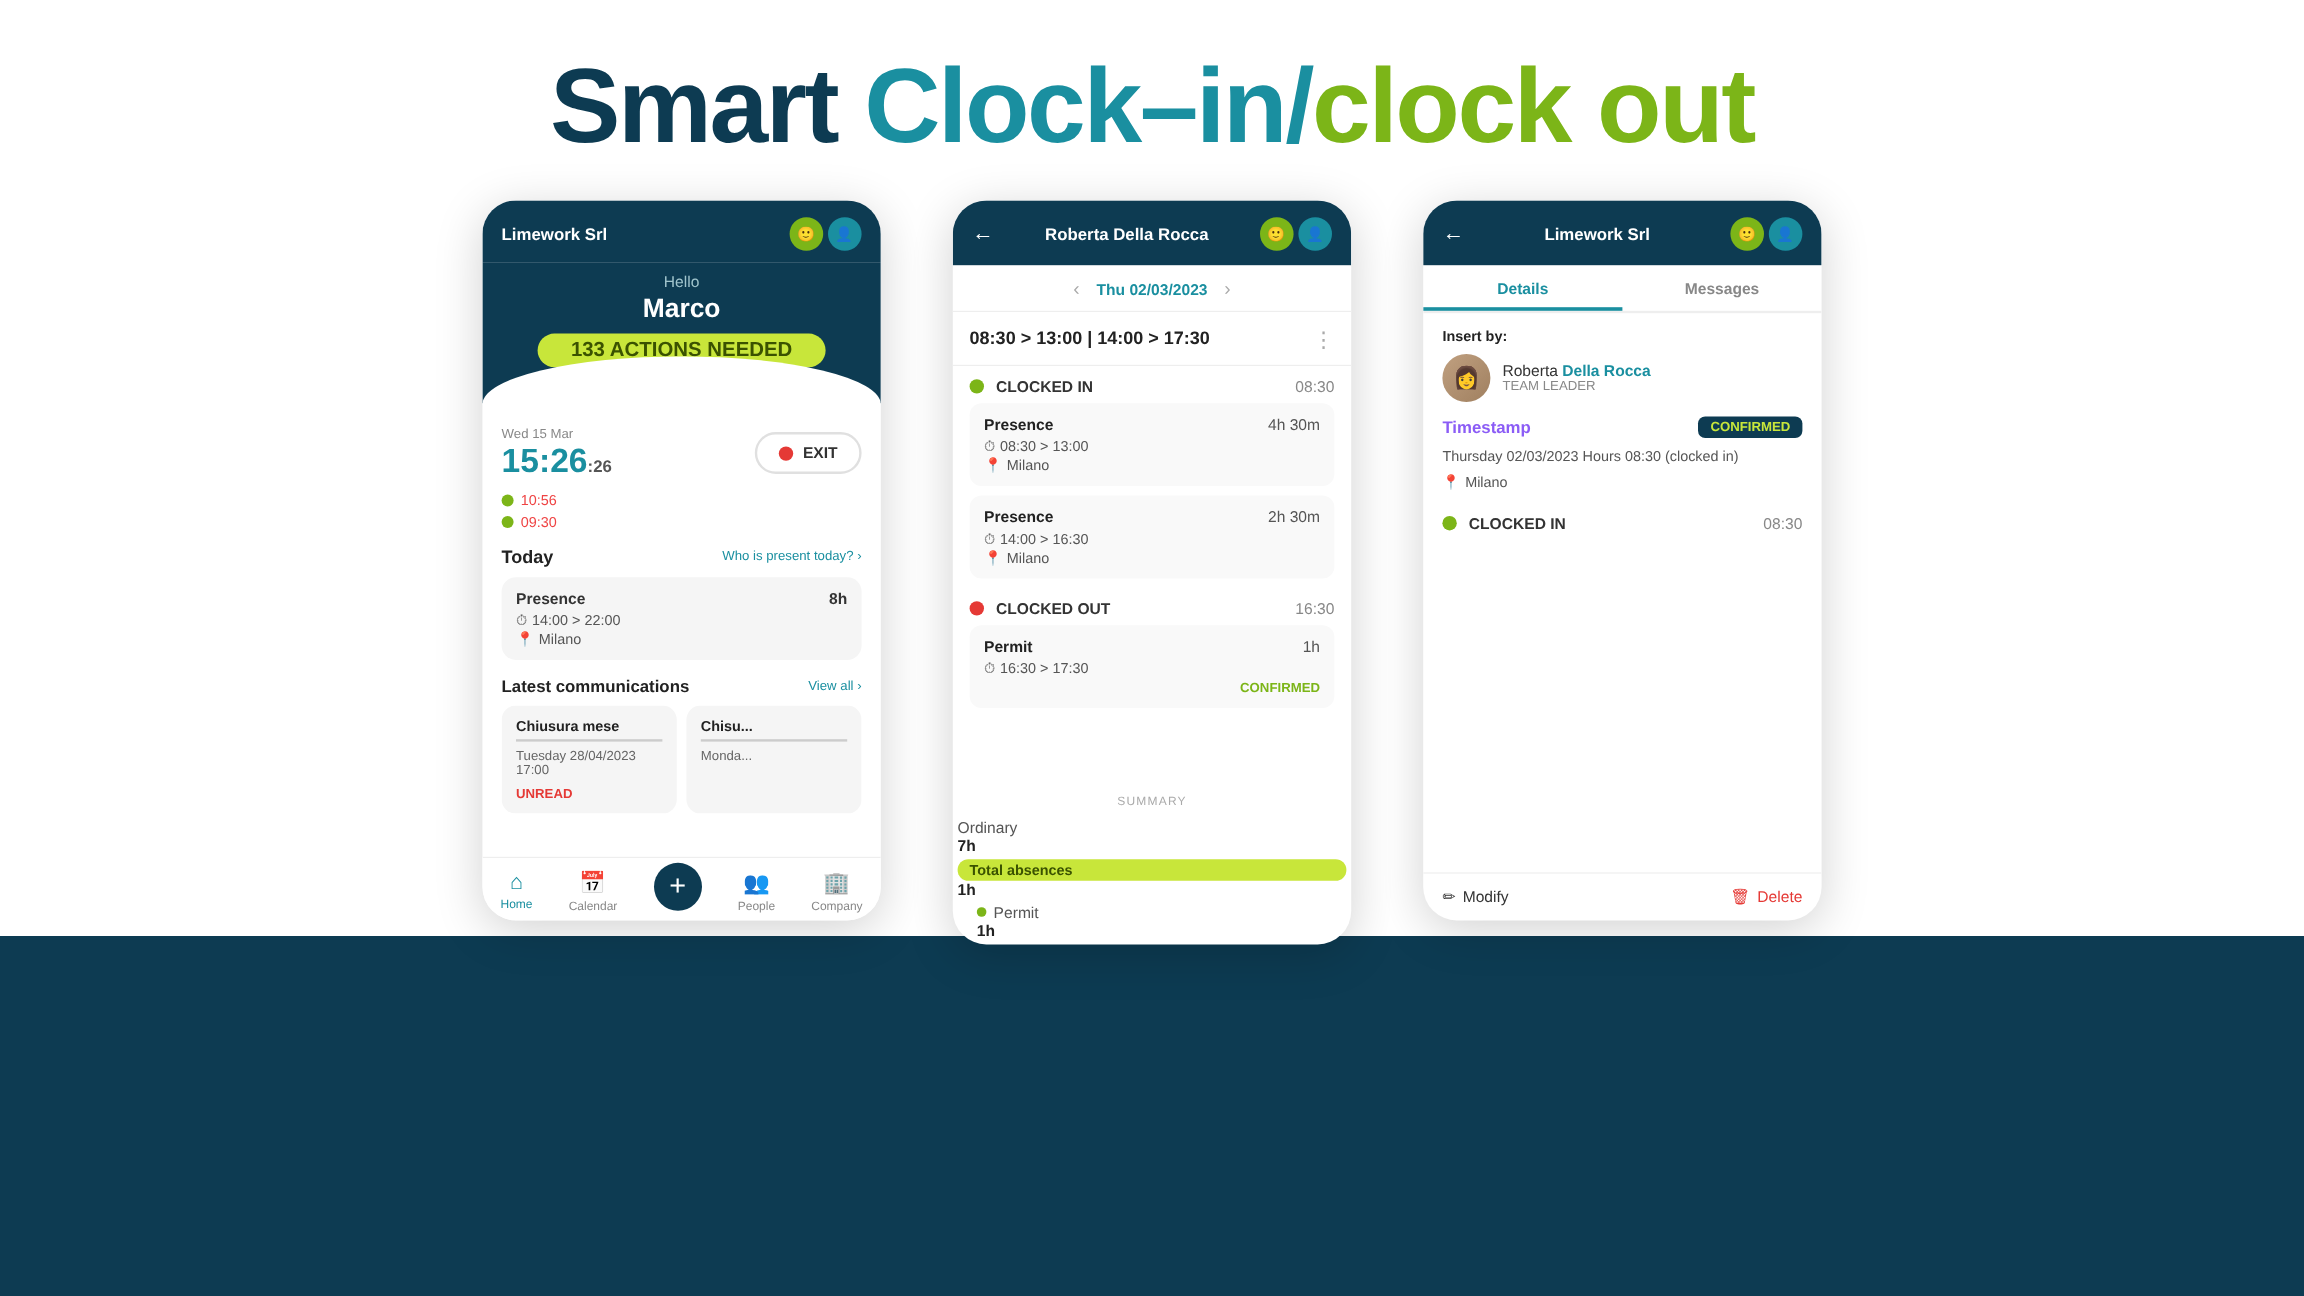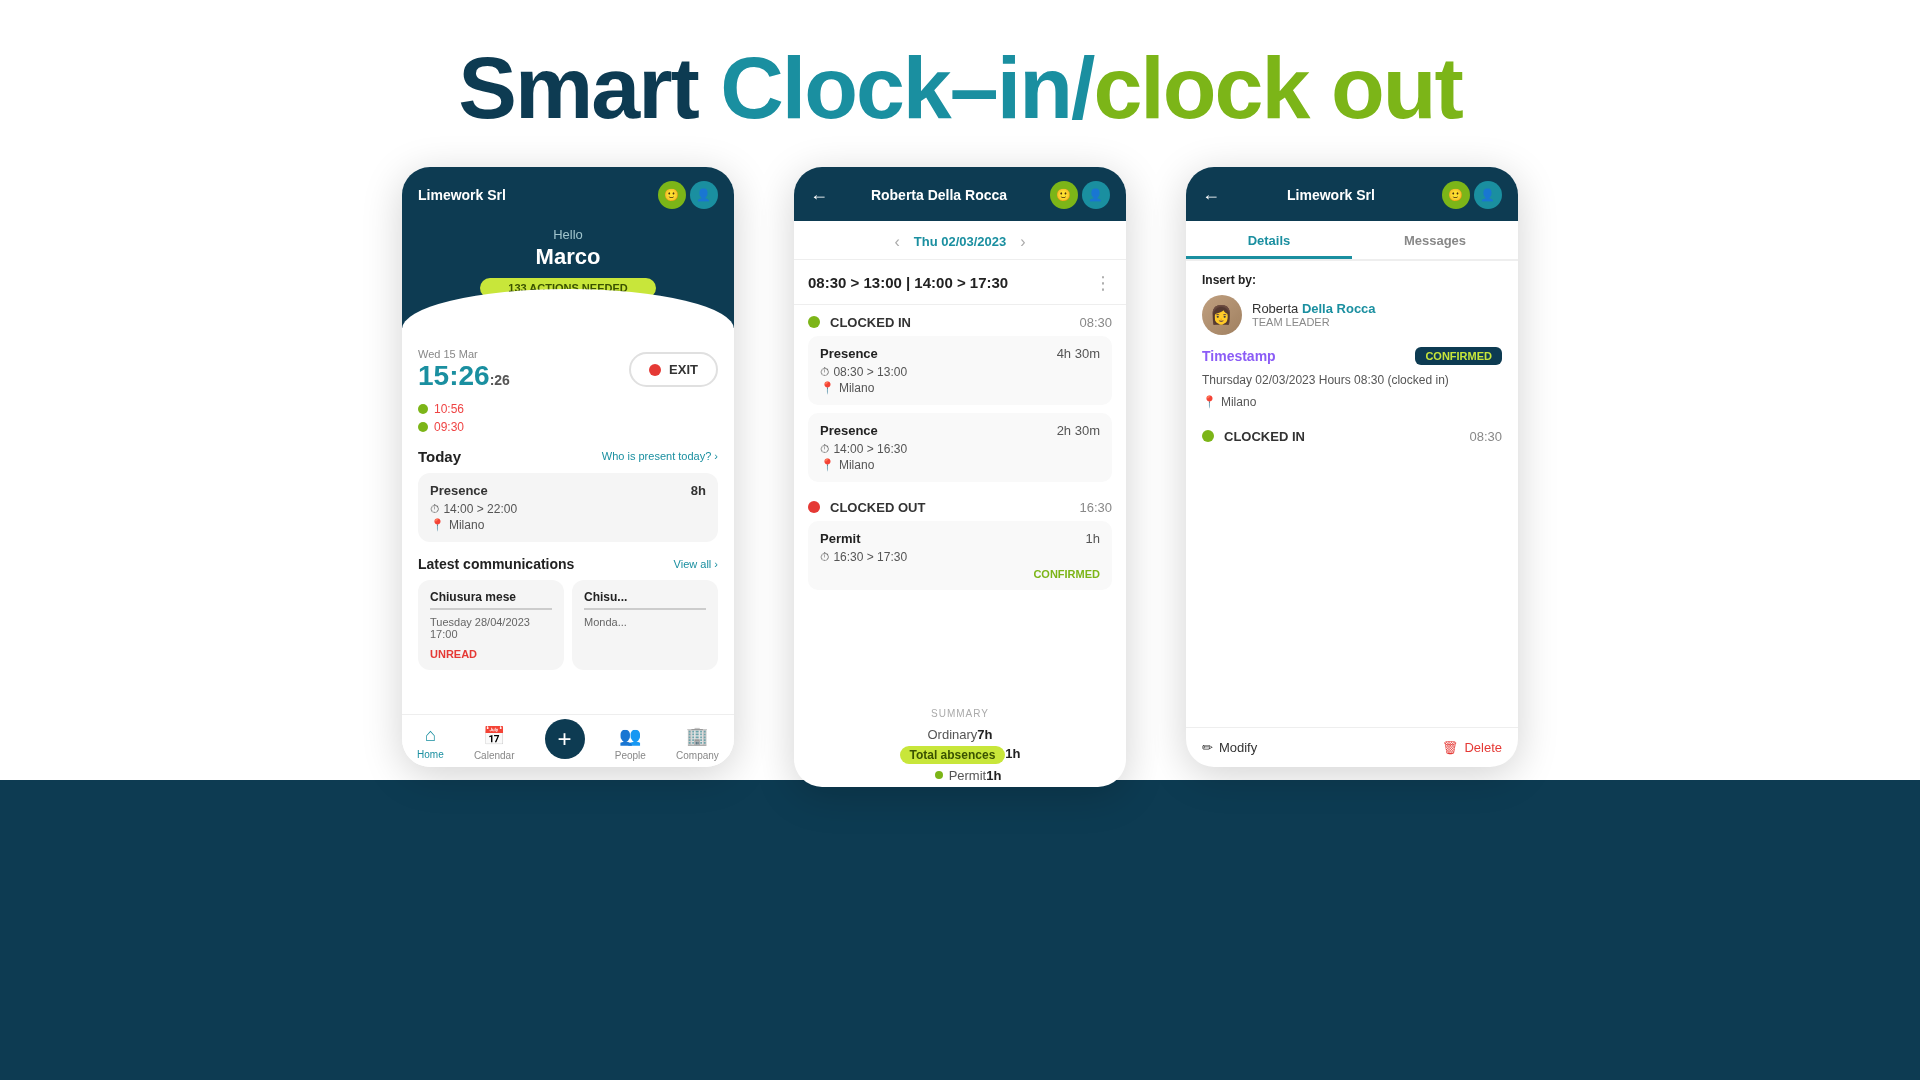--- a/index.html
+++ b/index.html
@@ -111,21 +111,21 @@
       font-size: 22px;
       font-weight: 800;
       text-align: center;
       margin-top: 2px;
     }
     .badge-actions {
       background: #c8e63a;
       color: #3a5200;
       border-radius: 20px;
       padding: 4px 28px;
-      font-size: 11px;
+      font-size: 17px;
       font-weight: 700;
       margin: 8px auto 0;
       display: block;
       width: fit-content;
     }
 
     .phone1-body {
       padding: 10px 16px 0;
     }
     .date-time-row {
@@ -282,21 +282,21 @@
     }
     .activity-header { display: flex; justify-content: space-between; }
     .activity-name { font-size: 13px; font-weight: 700; color: #222; }
     .activity-dur { font-size: 13px; color: #555; }
     .activity-time { font-size: 12px; color: #555; display: flex; align-items: center; gap: 4px; margin-top: 4px; }
     .activity-loc { font-size: 12px; color: #555; display: flex; align-items: center; gap: 4px; margin-top: 2px; }
     .confirmed-badge { color: #7cb518; font-size: 11px; font-weight: 700; text-align: right; margin-top: 4px; }
 
     .summary-section { margin-top: 8px; padding: 0 4px; }
     .summary-label { font-size: 10px; color: #aaa; text-align: center; margin-bottom: 8px; letter-spacing: 1px; }
-    .summary-row { display: flex; justify-content: center; font-size: 13px; color: #555; margin-bottom: 4px; }
+    .summary-row { display: flex; justify-content: space-between; font-size: 13px; color: #555; margin-bottom: 4px; flex-direction: column; }
     .summary-tag {
       background: #c8e63a;
       color: #3a5200;
       border-radius: 20px;
       padding: 2px 10px;
       font-size: 12px;
       font-weight: 700;
     }
     .ordinary-label { color: #555; }
     .summary-hours { font-weight: 700; color: #222; }

